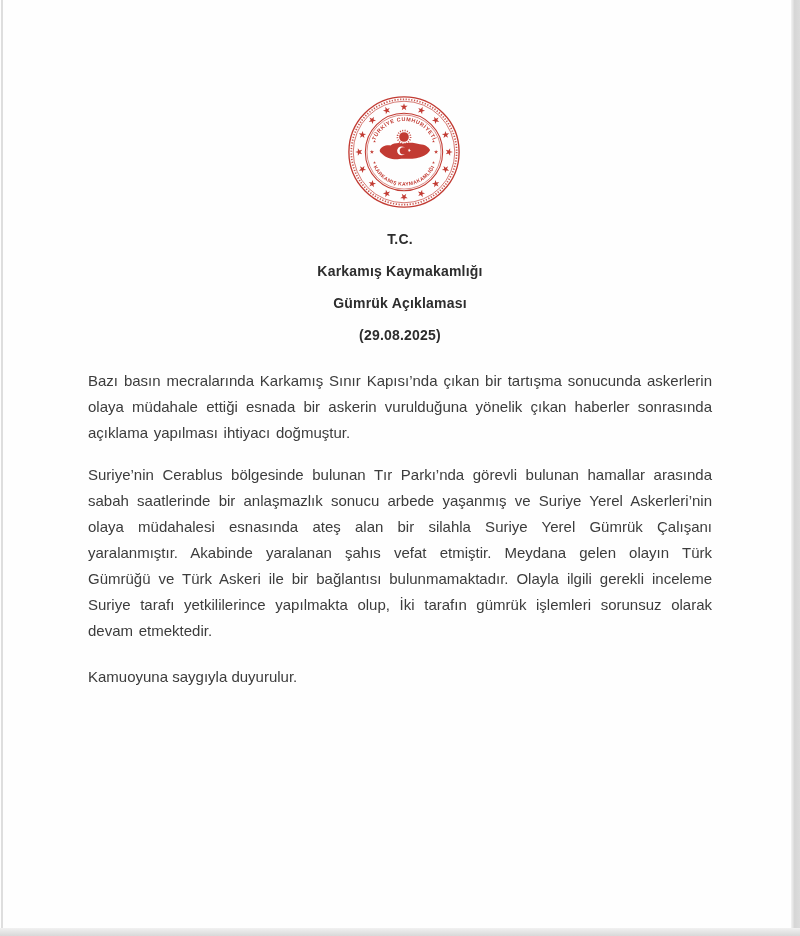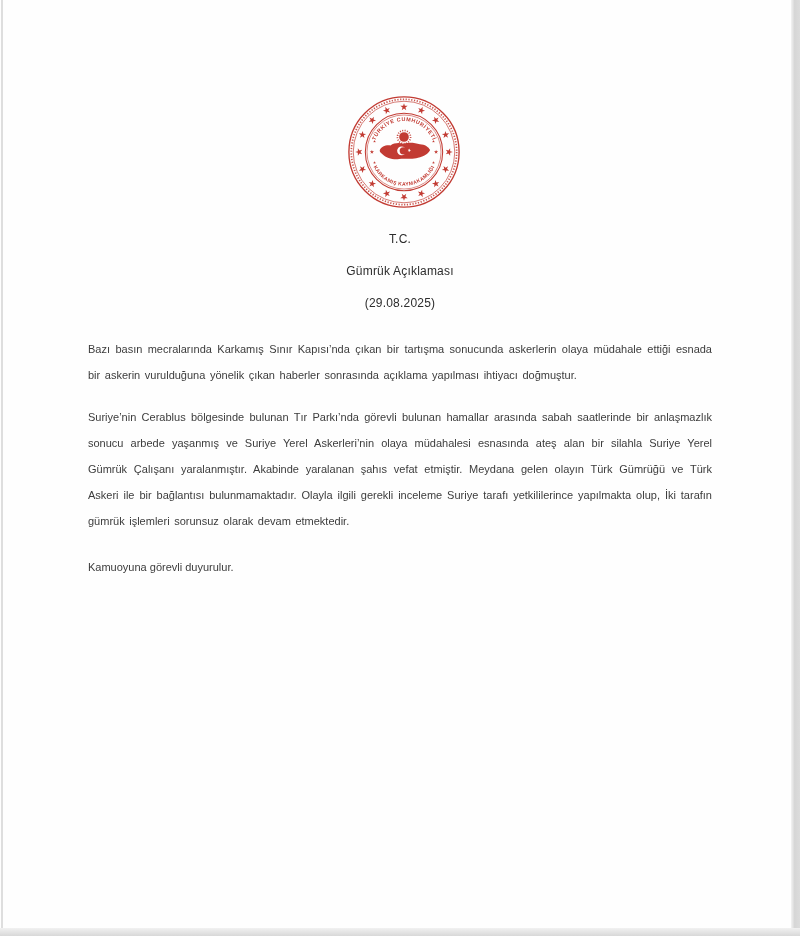--- a/index.html
+++ b/index.html
@@ -47,32 +47,32 @@
     position: relative;
     left: 4px;
   }
   .seal-wrap svg { display: block; width: 116px; height: 116px; }
   .headings {
     margin-top: 20px;
     text-align: center;
     color: #2d2d2d;
   }
   .heading-line {
-    font-weight: normal;
-    font-size: 12px;
+    font-weight: bold;
+    font-size: 14px;
     line-height: 18px;
     margin: 0 0 14px 0;
     letter-spacing: 0.2px;
   }
   .body-text {
     margin-top: 24px;
     color: #3c3c3c;
   }
   .body-text p {
-    font-size: 11px;
+    font-size: 15px;
     line-height: 26px;
     text-align: justify;
     margin: 0 0 16px 0;
     word-spacing: 1.5px;
   }
   .body-text p.closing {
     text-align: left;
     margin-top: 20px;
     word-spacing: normal;
   }
@@ -147,24 +147,25 @@
           <path d="M35,58 C36.5,54.5 41,52.5 46,53.2 C49.5,50.8 55,50 59,51.5 C64,49.8 71,50.2 76.5,52 C81.5,52.2 85.5,54.8 87,58 C85.5,61.8 80.5,64.8 74.5,66 C68.5,68 61,66.2 55,67.2 C48.5,68.2 41.5,65.8 38,62.5 C36,60.8 34.3,59.6 35,58 Z" fill="#c23b33"></path>
           <circle cx="57.5" cy="58.8" r="4.6" fill="#ffffff"></circle>
           <circle cx="59.3" cy="58.8" r="3.8" fill="#c23b33"></circle>
           <use href="#star5" transform="translate(65.5,58.3) rotate(18) scale(2)" fill="#ffffff"></use>
         </g>
       </svg>
     </div>
 
     <div class="headings">
       <div class="heading-line">T.C.</div>
+      <div class="heading-line">Karkamış Kaymakamlığı</div>
       <div class="heading-line">Gümrük Açıklaması</div>
       <div class="heading-line">(29.08.2025)</div>
     </div>
 
     <div class="body-text">
       <p>Bazı basın mecralarında Karkamış Sınır Kapısı’nda çıkan bir tartışma sonucunda askerlerin olaya müdahale ettiği esnada bir askerin vurulduğuna yönelik çıkan haberler sonrasında açıklama yapılması ihtiyacı doğmuştur.</p>
       <p>Suriye’nin Cerablus bölgesinde bulunan Tır Parkı’nda görevli bulunan hamallar arasında sabah saatlerinde bir anlaşmazlık sonucu arbede yaşanmış ve Suriye Yerel Askerleri’nin olaya müdahalesi esnasında ateş alan bir silahla Suriye Yerel Gümrük Çalışanı yaralanmıştır.  Akabinde yaralanan şahıs vefat etmiştir. Meydana gelen olayın Türk Gümrüğü ve Türk Askeri ile bir bağlantısı bulunmamaktadır. Olayla ilgili gerekli inceleme Suriye tarafı yetkililerince yapılmakta olup, İki tarafın gümrük işlemleri sorunsuz olarak devam etmektedir.</p>
-      <p class="closing">Kamuoyuna görevli duyurulur.</p>
+      <p class="closing">Kamuoyuna saygıyla duyurulur.</p>
     </div>
 
   </div>
 </div>
 
 </body></html>

